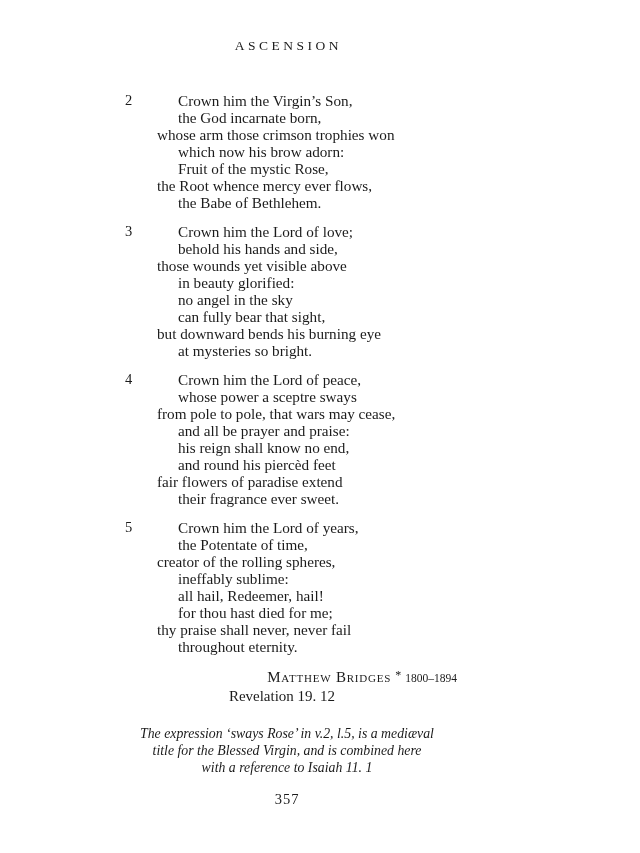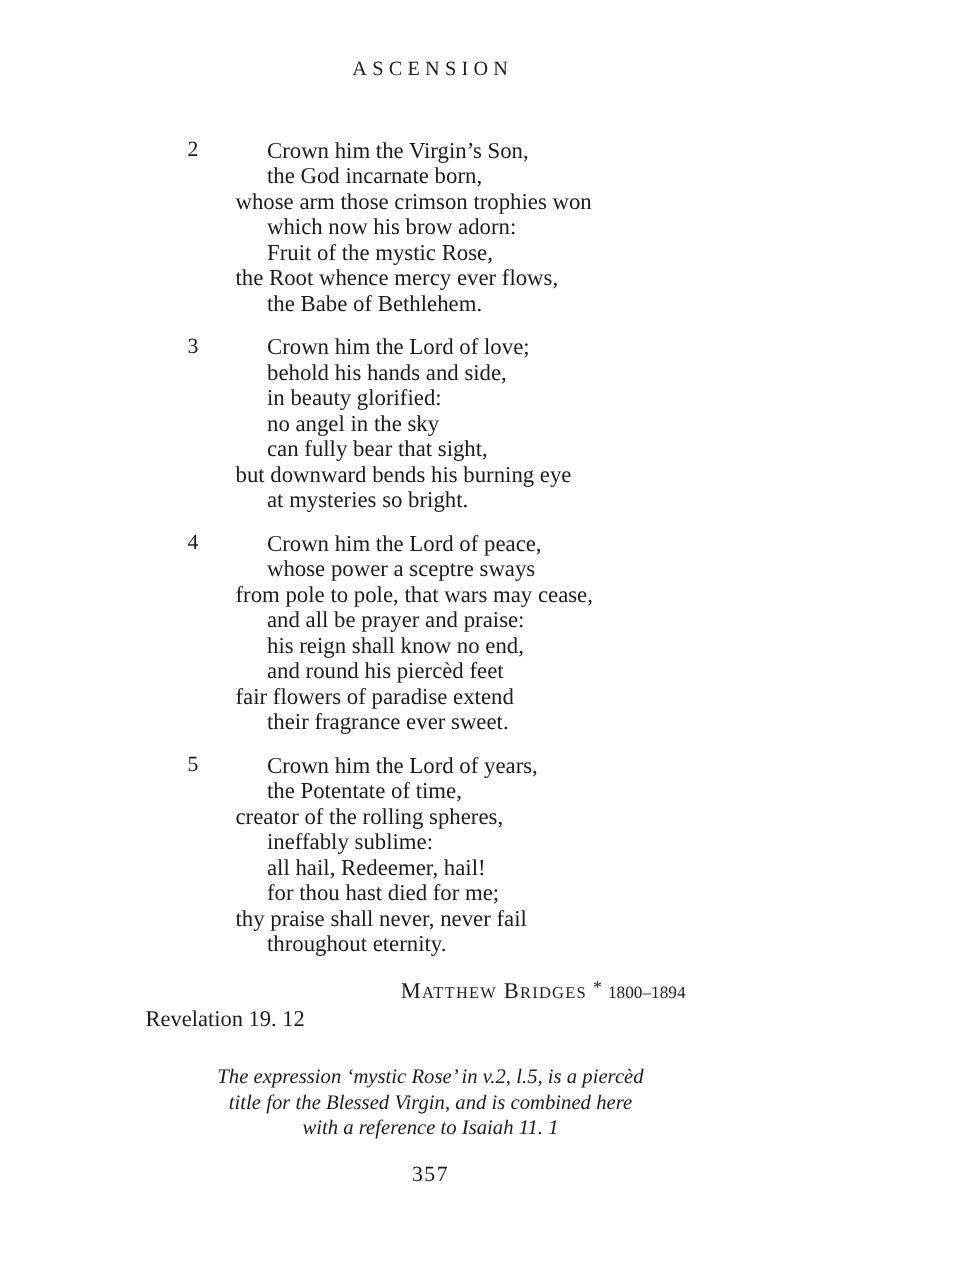--- a/index.html
+++ b/index.html
@@ -53,21 +53,21 @@
     font-variant: small-caps;
     font-size: 15px;
     letter-spacing: 0.8px;
   }
   .attr-marker {
     font-size: 12px;
     vertical-align: 3px;
   }
   .attr-dates { font-size: 11.5px; }
   .attr-ref {
-    text-align: left;
+    text-align: center;
     padding-right: 10px;
     font-size: 15px;
     line-height: 18px;
   }
   .note {
     margin-top: 20px;
     text-align: center;
     font-style: italic;
     font-size: 13.8px;
     line-height: 17px;
@@ -99,20 +99,21 @@
             <div class="line">the Root whence mercy ever flows,</div>
             <div class="line indent">the Babe of Bethlehem.</div>
           </div>
   </div>
 
   <div class="verse">
     <div class="verse-number">3</div>
     <div class="verse-lines">
             <div class="line indent">Crown him the Lord of love;</div>
             <div class="line indent">behold his hands and side,</div>
+            <div class="line">those wounds yet visible above</div>
             <div class="line indent">in beauty glorified:</div>
             <div class="line indent">no angel in the sky</div>
             <div class="line indent">can fully bear that sight,</div>
             <div class="line">but downward bends his burning eye</div>
             <div class="line indent">at mysteries so bright.</div>
           </div>
   </div>
 
   <div class="verse">
     <div class="verse-number">4</div>
@@ -146,21 +147,21 @@
     <div class="attribution">
       <div class="attr-line1">
         <span class="attr-author">Matthew Bridges</span>
         <span class="attr-marker">*</span>
         <span class="attr-dates">1800–1894</span>
       </div>
       <div class="attr-ref">Revelation 19. 12</div>
     </div>
 
     <div class="note">
-        <div>The expression ‘mystic Rose’ in v.2, l.5, is a piercèd</div>
+        <div>The expression ‘sways Rose’ in v.2, l.5, is a mediæval</div>
         <div>title for the Blessed Virgin, and is combined here</div>
         <div>with a reference to Isaiah 11. 1</div>
       </div>
 
     <div class="page-number">357</div>
 
   </div>
 </div>
 
 </body></html>

